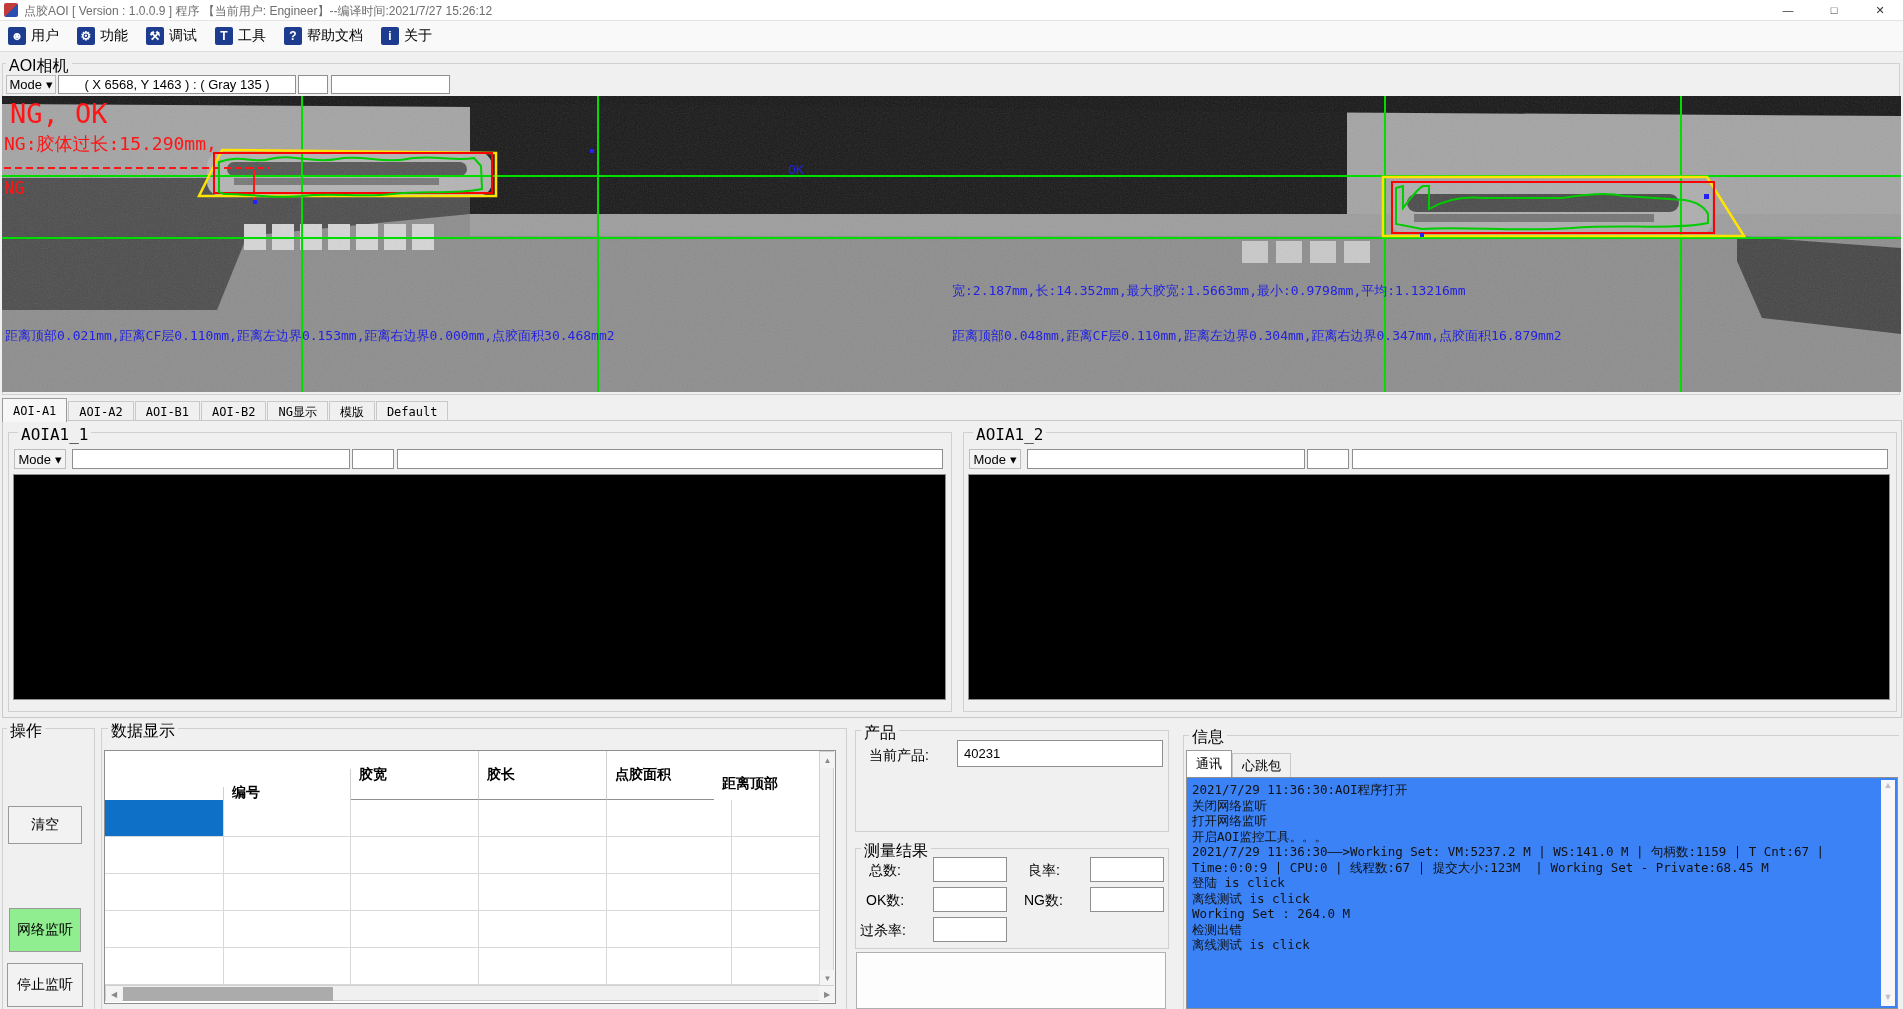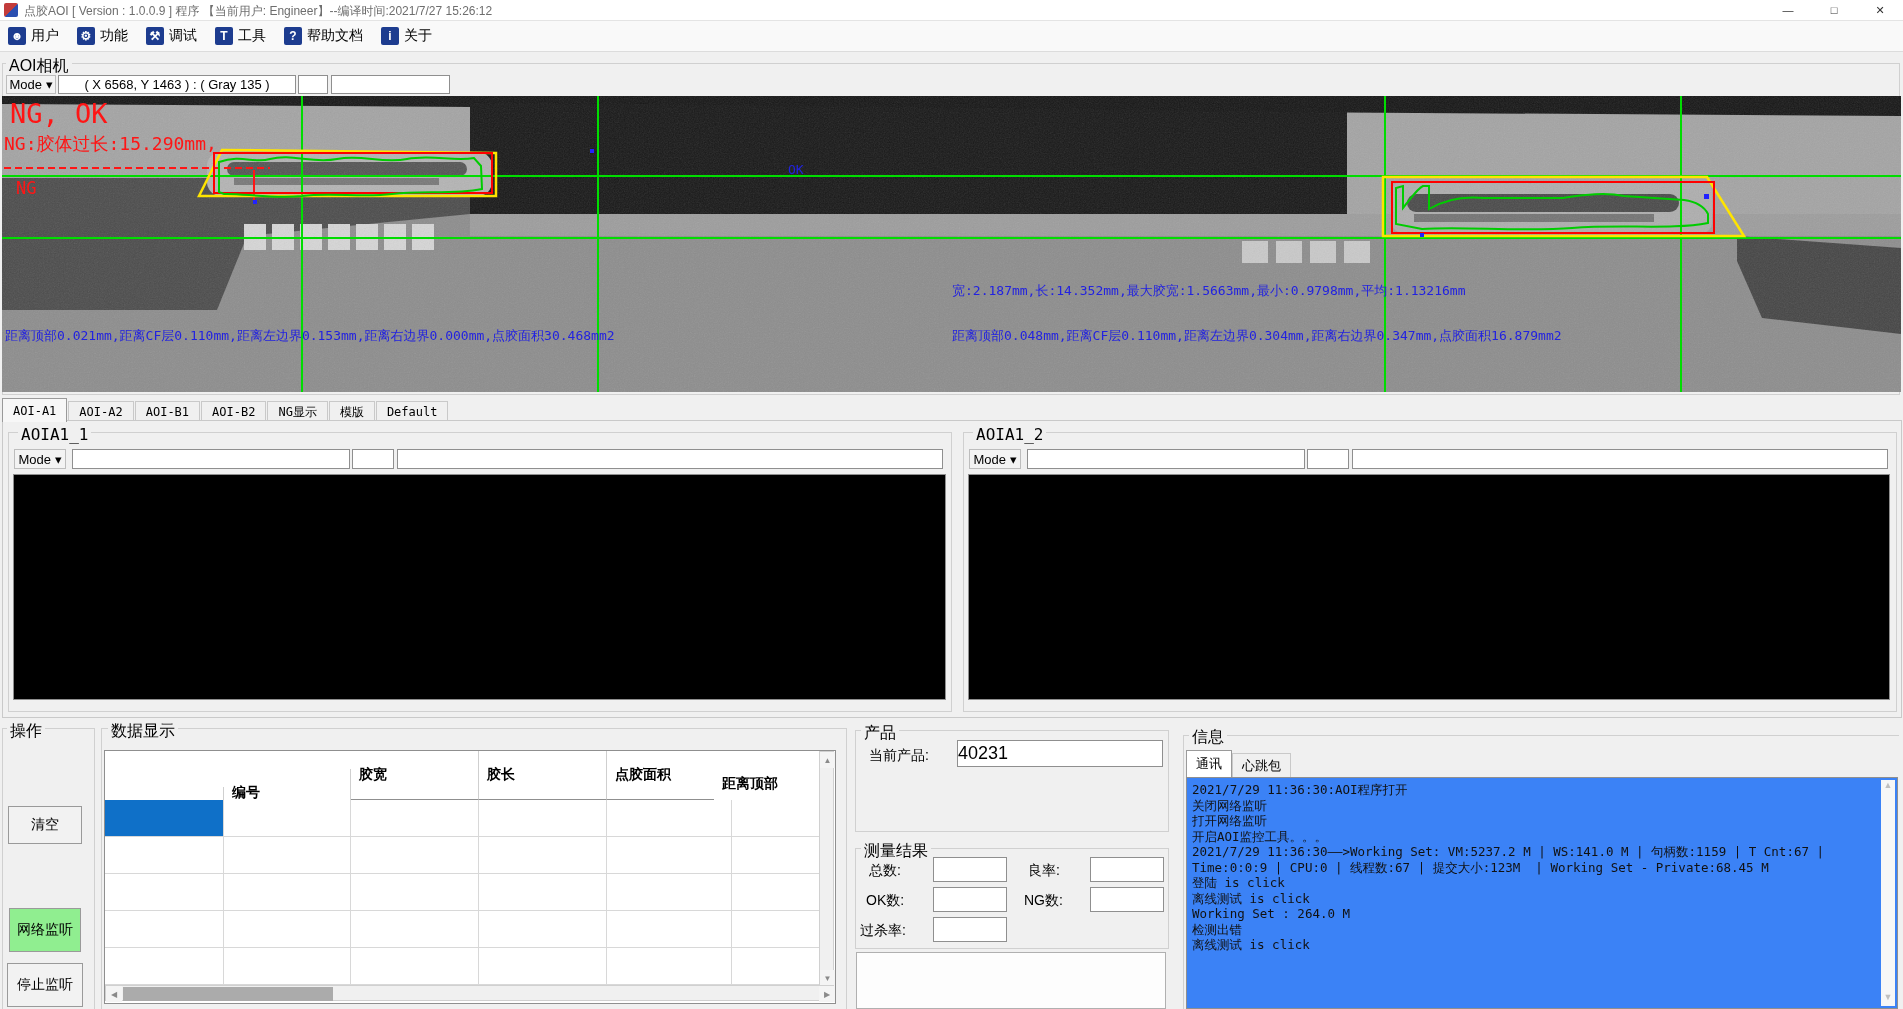--- a/index.html
+++ b/index.html
@@ -163,21 +163,21 @@
     <g fill="#2222ff">
         <rect x="251" y="104" width="4" height="4"></rect>
         <rect x="588" y="53" width="4" height="4"></rect>
         <rect x="1702" y="98" width="5" height="5"></rect>
         <rect x="1418" y="137" width="4" height="4"></rect>
       </g>
   </svg>
 
   <div class="abs anno red" style="left:8px;top:2px;font-size:27px;">NG, OK</div>
   <div class="abs anno red" style="left:2px;top:36px;font-size:18px;">NG:胶体过长:15.290mm,</div>
-  <div class="abs anno red" style="left:14px;top:82px;font-size:17px;">NG</div>
+  <div class="abs anno red" style="left:2px;top:82px;font-size:17px;">NG</div>
   <div class="abs anno blue" style="left:786px;top:66px;font-size:13px;">OK</div>
   <div class="abs anno blue" style="left:3px;top:231px;font-size:13px;">距离顶部0.021mm,距离CF层0.110mm,距离左边界0.153mm,距离右边界0.000mm,点胶面积30.468mm2</div>
   <div class="abs anno blue" style="left:950px;top:186px;font-size:13px;">宽:2.187mm,长:14.352mm,最大胶宽:1.5663mm,最小:0.9798mm,平均:1.13216mm</div>
   <div class="abs anno blue" style="left:950px;top:231px;font-size:13px;">距离顶部0.048mm,距离CF层0.110mm,距离左边界0.304mm,距离右边界0.347mm,点胶面积16.879mm2</div>
 </div>
 
 <div class="abs tabstrip">
   <div class="tab active">AOI-A1</div>
   <div class="tab">AOI-A2</div>
   <div class="tab">AOI-B1</div>
@@ -271,21 +271,21 @@
   <div class="abs scrolltrack" style="left:0;top:234px;width:729px;height:16px;">
     <div class="abs scrollbtn" style="left:0;top:0;width:16px;height:16px;border:none;">◀</div>
     <div class="abs scrollthumb" style="left:17px;top:1px;width:210px;height:14px;"></div>
     <div class="abs scrollbtn" style="left:713px;top:0;width:16px;height:16px;border:none;">▶</div>
   </div>
 </div>
 
 <div class="abs groupbox" style="left:855px;top:730px;width:312px;height:100px;"></div>
 <div class="abs grouplabel" style="left:861px;top:723px;">产品</div>
 <div class="abs fieldlabel" style="left:869px;top:747px;">当前产品:</div>
-<div class="abs inputbox" style="left:957px;top:740px;width:206px;height:27px;font-size:18px;line-height:25px;">40231</div>
+<div class="abs inputbox" style="left:957px;top:740px;width:206px;height:27px;font-size:13px;line-height:25px;padding-left:6px;">40231</div>
 
 <div class="abs groupbox" style="left:855px;top:848px;width:312px;height:99px;"></div>
 <div class="abs grouplabel" style="left:861px;top:841px;">测量结果</div>
 <div class="abs fieldlabel" style="left:869px;top:862px;">总数:</div>
 <div class="abs inputbox" style="left:933px;top:857px;width:74px;height:25px;"></div>
 <div class="abs fieldlabel" style="left:1028px;top:862px;">良率:</div>
 <div class="abs inputbox" style="left:1090px;top:857px;width:74px;height:25px;"></div>
 <div class="abs fieldlabel" style="left:866px;top:892px;">OK数:</div>
 <div class="abs inputbox" style="left:933px;top:887px;width:74px;height:25px;"></div>
 <div class="abs fieldlabel" style="left:1024px;top:892px;">NG数:</div>

